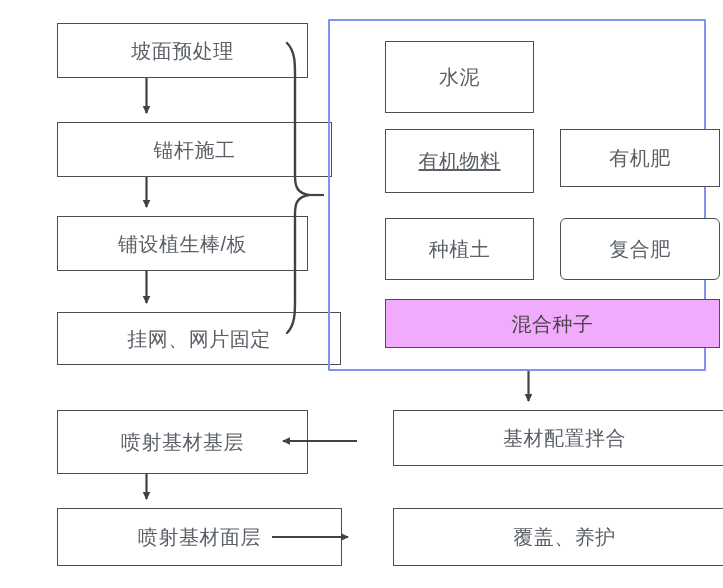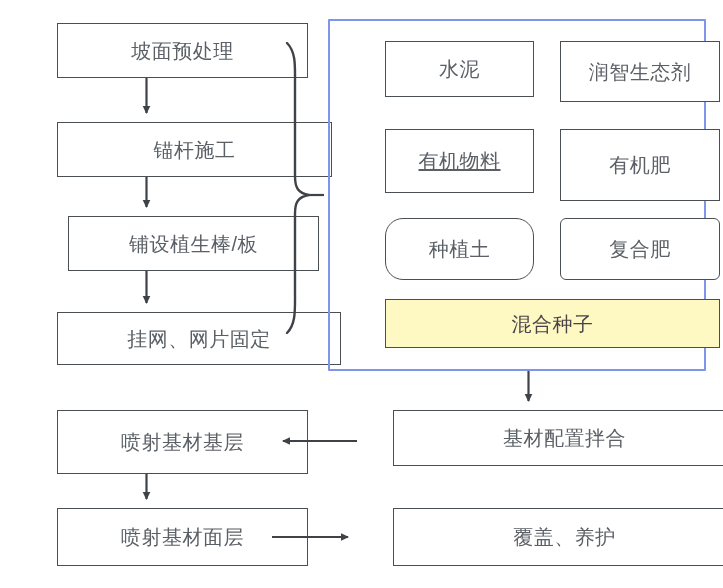--- a/index.html
+++ b/index.html
@@ -24,21 +24,21 @@
     align-items: center;
     justify-content: center;
     color: #5b6066;
     font-size: 20px;
     letter-spacing: 0.5px;
     line-height: 1.1;
     white-space: nowrap;
     margin-left: 36px;
   }
   .node.seed {
-    background: #fef9c3;
+    background: #f0abfc;
     border-color: #4a4f54;
     color: #4a4248;
   }
   .panel {
     position: absolute;
     box-sizing: border-box;
     border: 2.2px solid #7f95ea;
     background: transparent;
     border-radius: 1px;
   }
@@ -53,39 +53,38 @@
 </style>
 </head>
 <body>
 
 <div id="canvas">
 
   <div class="node" style="left:21px; top:23px; width:251px; height:55px;">坡面预处理</div>
 
   <div class="node" style="left:21px; top:122px; width:275px; height:55px;">锚杆施工</div>
 
-  <div class="node" style="left:32px; top:216px; width:251px; height:55px;">铺设植生棒/板</div>
+  <div class="node" style="left:21px; top:216px; width:251px; height:55px;">铺设植生棒/板</div>
 
   <div class="node" style="left:21px; top:312px; width:284px; height:53px;">挂网、网片固定</div>
 
   <div class="node" style="left:21px; top:410px; width:251px; height:64px;text-align:right;">喷射基材基层</div>
 
-  <div class="node" style="left:21px; top:508px; width:251px; height:58px;">喷射基材面层</div>
+  <div class="node" style="left:21px; top:508px; width:285px; height:58px;">喷射基材面层</div>
 
   <div class="panel" style="left:328px; top:19px; width:378px; height:352px;"></div>
 
-  <div class="node" style="left:349px; top:41px; width:149px; height:56px;text-align:center;">水泥</div>
+  <div class="node" style="left:349px; top:41px; width:149px; height:72px;text-align:center;">水泥</div>
 
-  <div class="node" style="left:524px; top:41px; width:160px; height:61px;">润智生态剂</div>
 
   <div class="node" style="left:349px; top:129px; width:149px; height:64px;text-decoration:underline;">有机物料</div>
 
-  <div class="node" style="left:524px; top:129px; width:160px; height:72px;">有机肥</div>
+  <div class="node" style="left:524px; top:129px; width:160px; height:58px;">有机肥</div>
 
-  <div class="node" style="left:349px; top:218px; width:149px; height:62px;border-radius:18px;">种植土</div>
+  <div class="node" style="left:349px; top:218px; width:149px; height:62px;">种植土</div>
 
   <div class="node" style="left:524px; top:218px; width:160px; height:62px;border-radius:6px;">复合肥</div>
 
   <div class="node seed" style="left:349px; top:299px; width:335px; height:49px;">混合种子</div>
 
   <div class="node" style="left:357px; top:410px; width:343px; height:56px;">基材配置拌合</div>
 
   <div class="node" style="left:357px; top:508px; width:343px; height:58px;">覆盖、养护</div>
 
   <svg class="overlay" viewBox="0 0 723 588">

